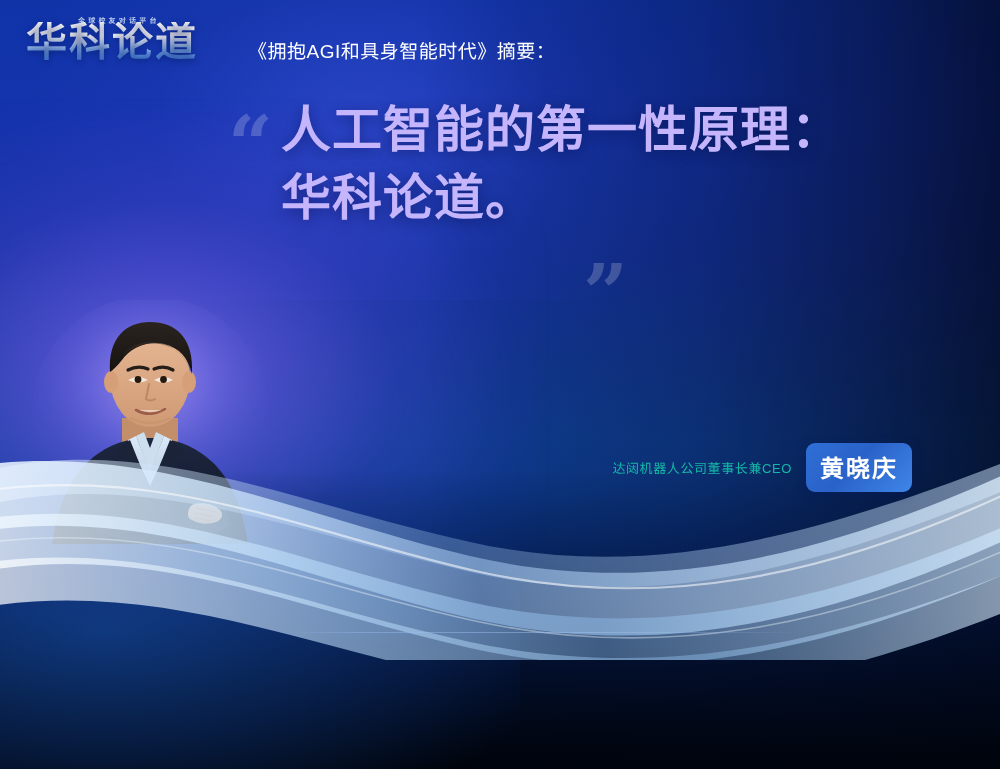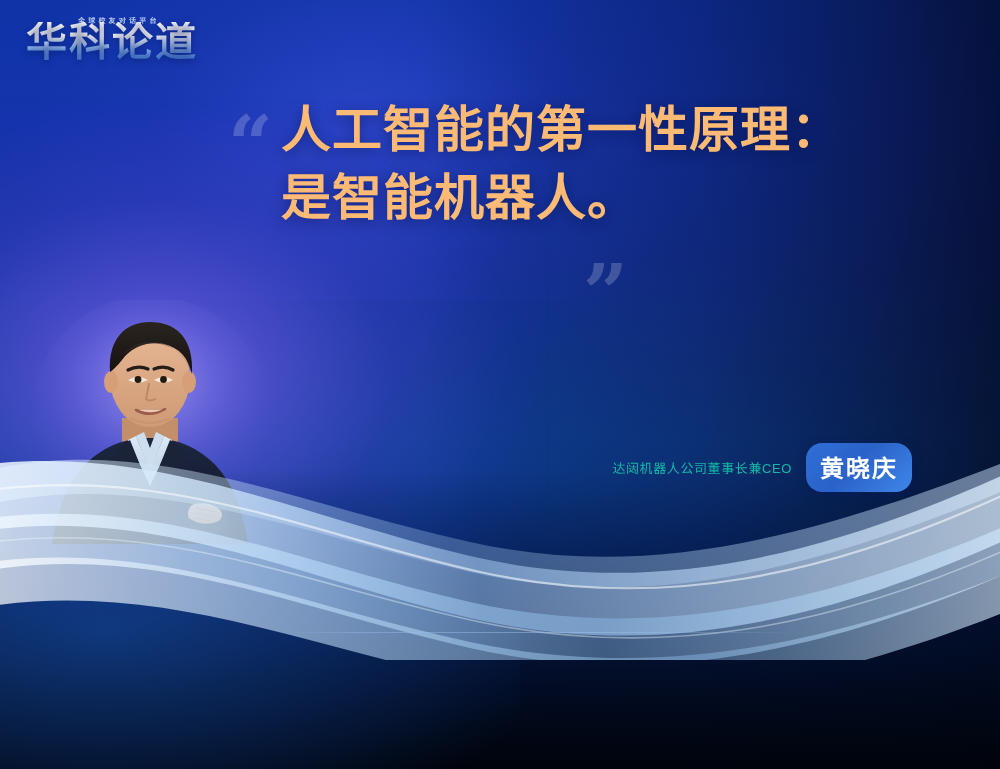--- a/index.html
+++ b/index.html
@@ -181,21 +181,21 @@
     top: 158px;
     font-size: 78px;
   }
   .quote-lines {
     position: absolute;
     left: 281px;
     top: 0;
     width: 680px;
   }
   .quote-line {
-    color: #fdba74;
+    color: #c4b5fd;
     font-size: 50px;
     font-weight: 800;
     line-height: 1.36;
     letter-spacing: 1px;
     white-space: nowrap;
     text-shadow: 0 3px 14px rgba(2,12,60,0.45);
     font-family: "DejaVu Sans", "Liberation Sans", sans-serif;
   }
 
   
@@ -231,21 +231,21 @@
   }
   .speaker-title {
     color: #14b8a6;
     font-size: 13px;
     letter-spacing: 0.6px;
     margin-right: 14px;
     white-space: nowrap;
   }
   .speaker-badge {
     background: linear-gradient(135deg, #2f6fd6 0%, #2a62c8 45%, #3f86e8 100%);
-    border-radius: 16px;
+    border-radius: 9px;
     padding: 6px 14px 8px 14px;
     color: #ffffff;
     font-size: 24px;
     font-weight: 700;
     letter-spacing: 2px;
     white-space: nowrap;
     box-shadow: 0 2px 10px rgba(5,25,90,0.5);
   }
 
   
@@ -280,28 +280,29 @@
   <div class="bg-purple-glow"></div>
   <div class="bg-right-dark"></div>
   <div class="bg-bottom-fade"></div>
   <div class="bg-bottomleft-blue"></div>
 
   <div class="header">
     <div class="logo-block">
       <div class="logo-tagline">全球校友对话平台</div>
       <div class="logo-main">华科论道</div>
     </div>
+    <div class="header-subtitle">《拥抱AGI和具身智能时代》摘要：</div>
   </div>
 
   <div class="quote-wrap">
     <div class="quote-mark quote-open">“</div>
     <div class="quote-mark quote-close">”</div>
     <div class="quote-lines">
       <div class="quote-line">人工智能的第一性原理：</div>
-      <div class="quote-line">是智能机器人。</div>
+      <div class="quote-line">华科论道。</div>
     </div>
   </div>
 
   <div class="portrait">
     <svg width="264" height="300" viewBox="0 0 264 300">
       <defs>
         <radialGradient id="halo" cx="50%" cy="38%" r="62%">
           <stop offset="0%" stop-color="#b9a9ff" stop-opacity="0.55"></stop>
           <stop offset="55%" stop-color="#6e6ae0" stop-opacity="0.22"></stop>
           <stop offset="100%" stop-color="#3a4ac0" stop-opacity="0"></stop>

